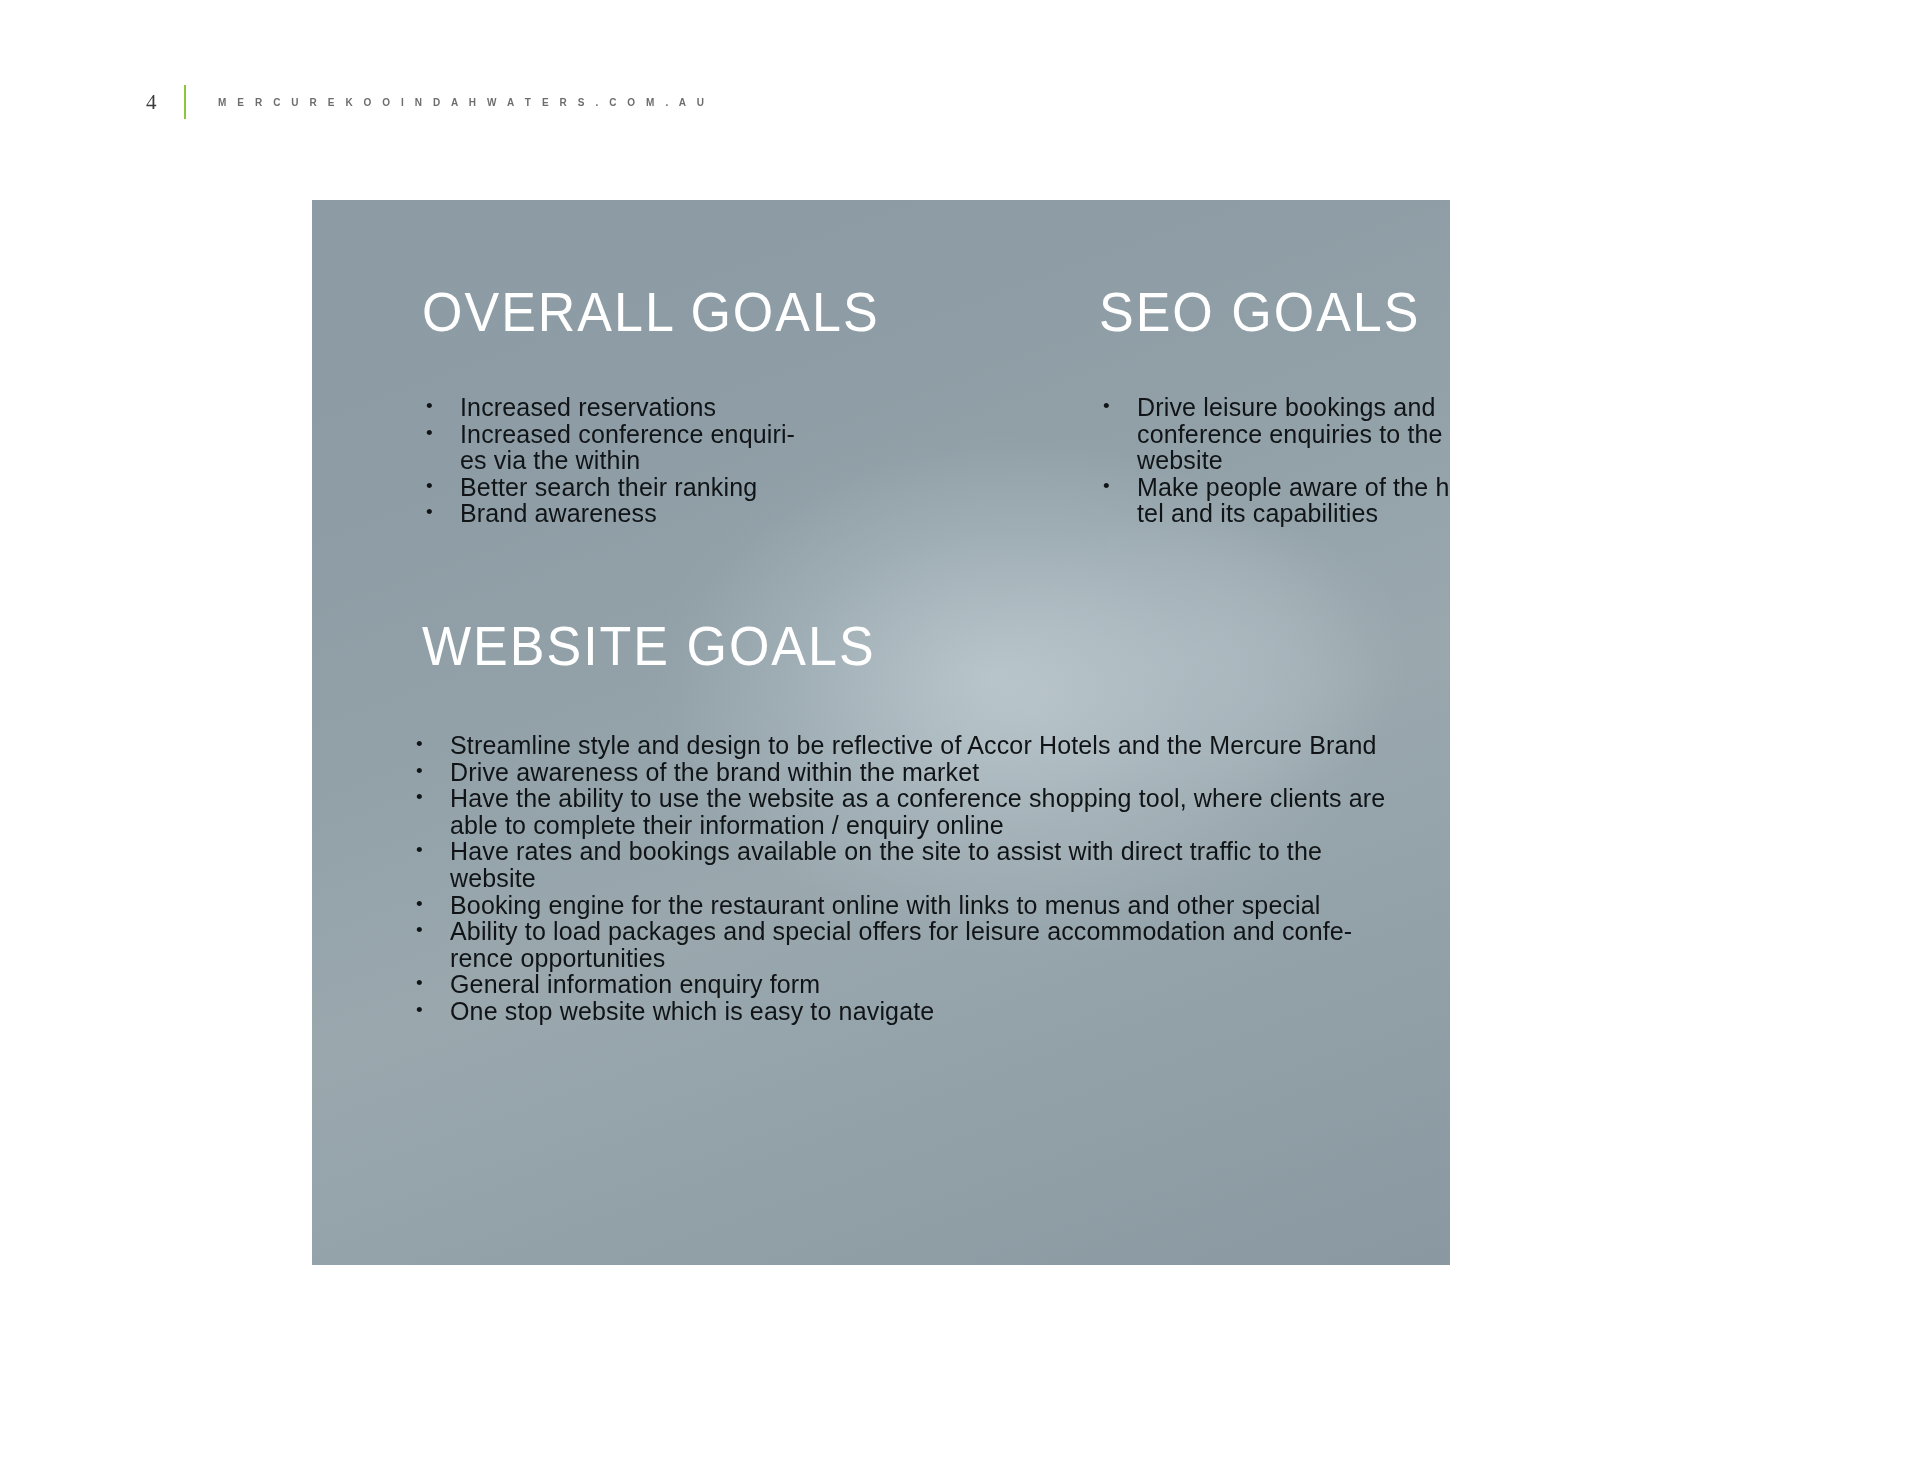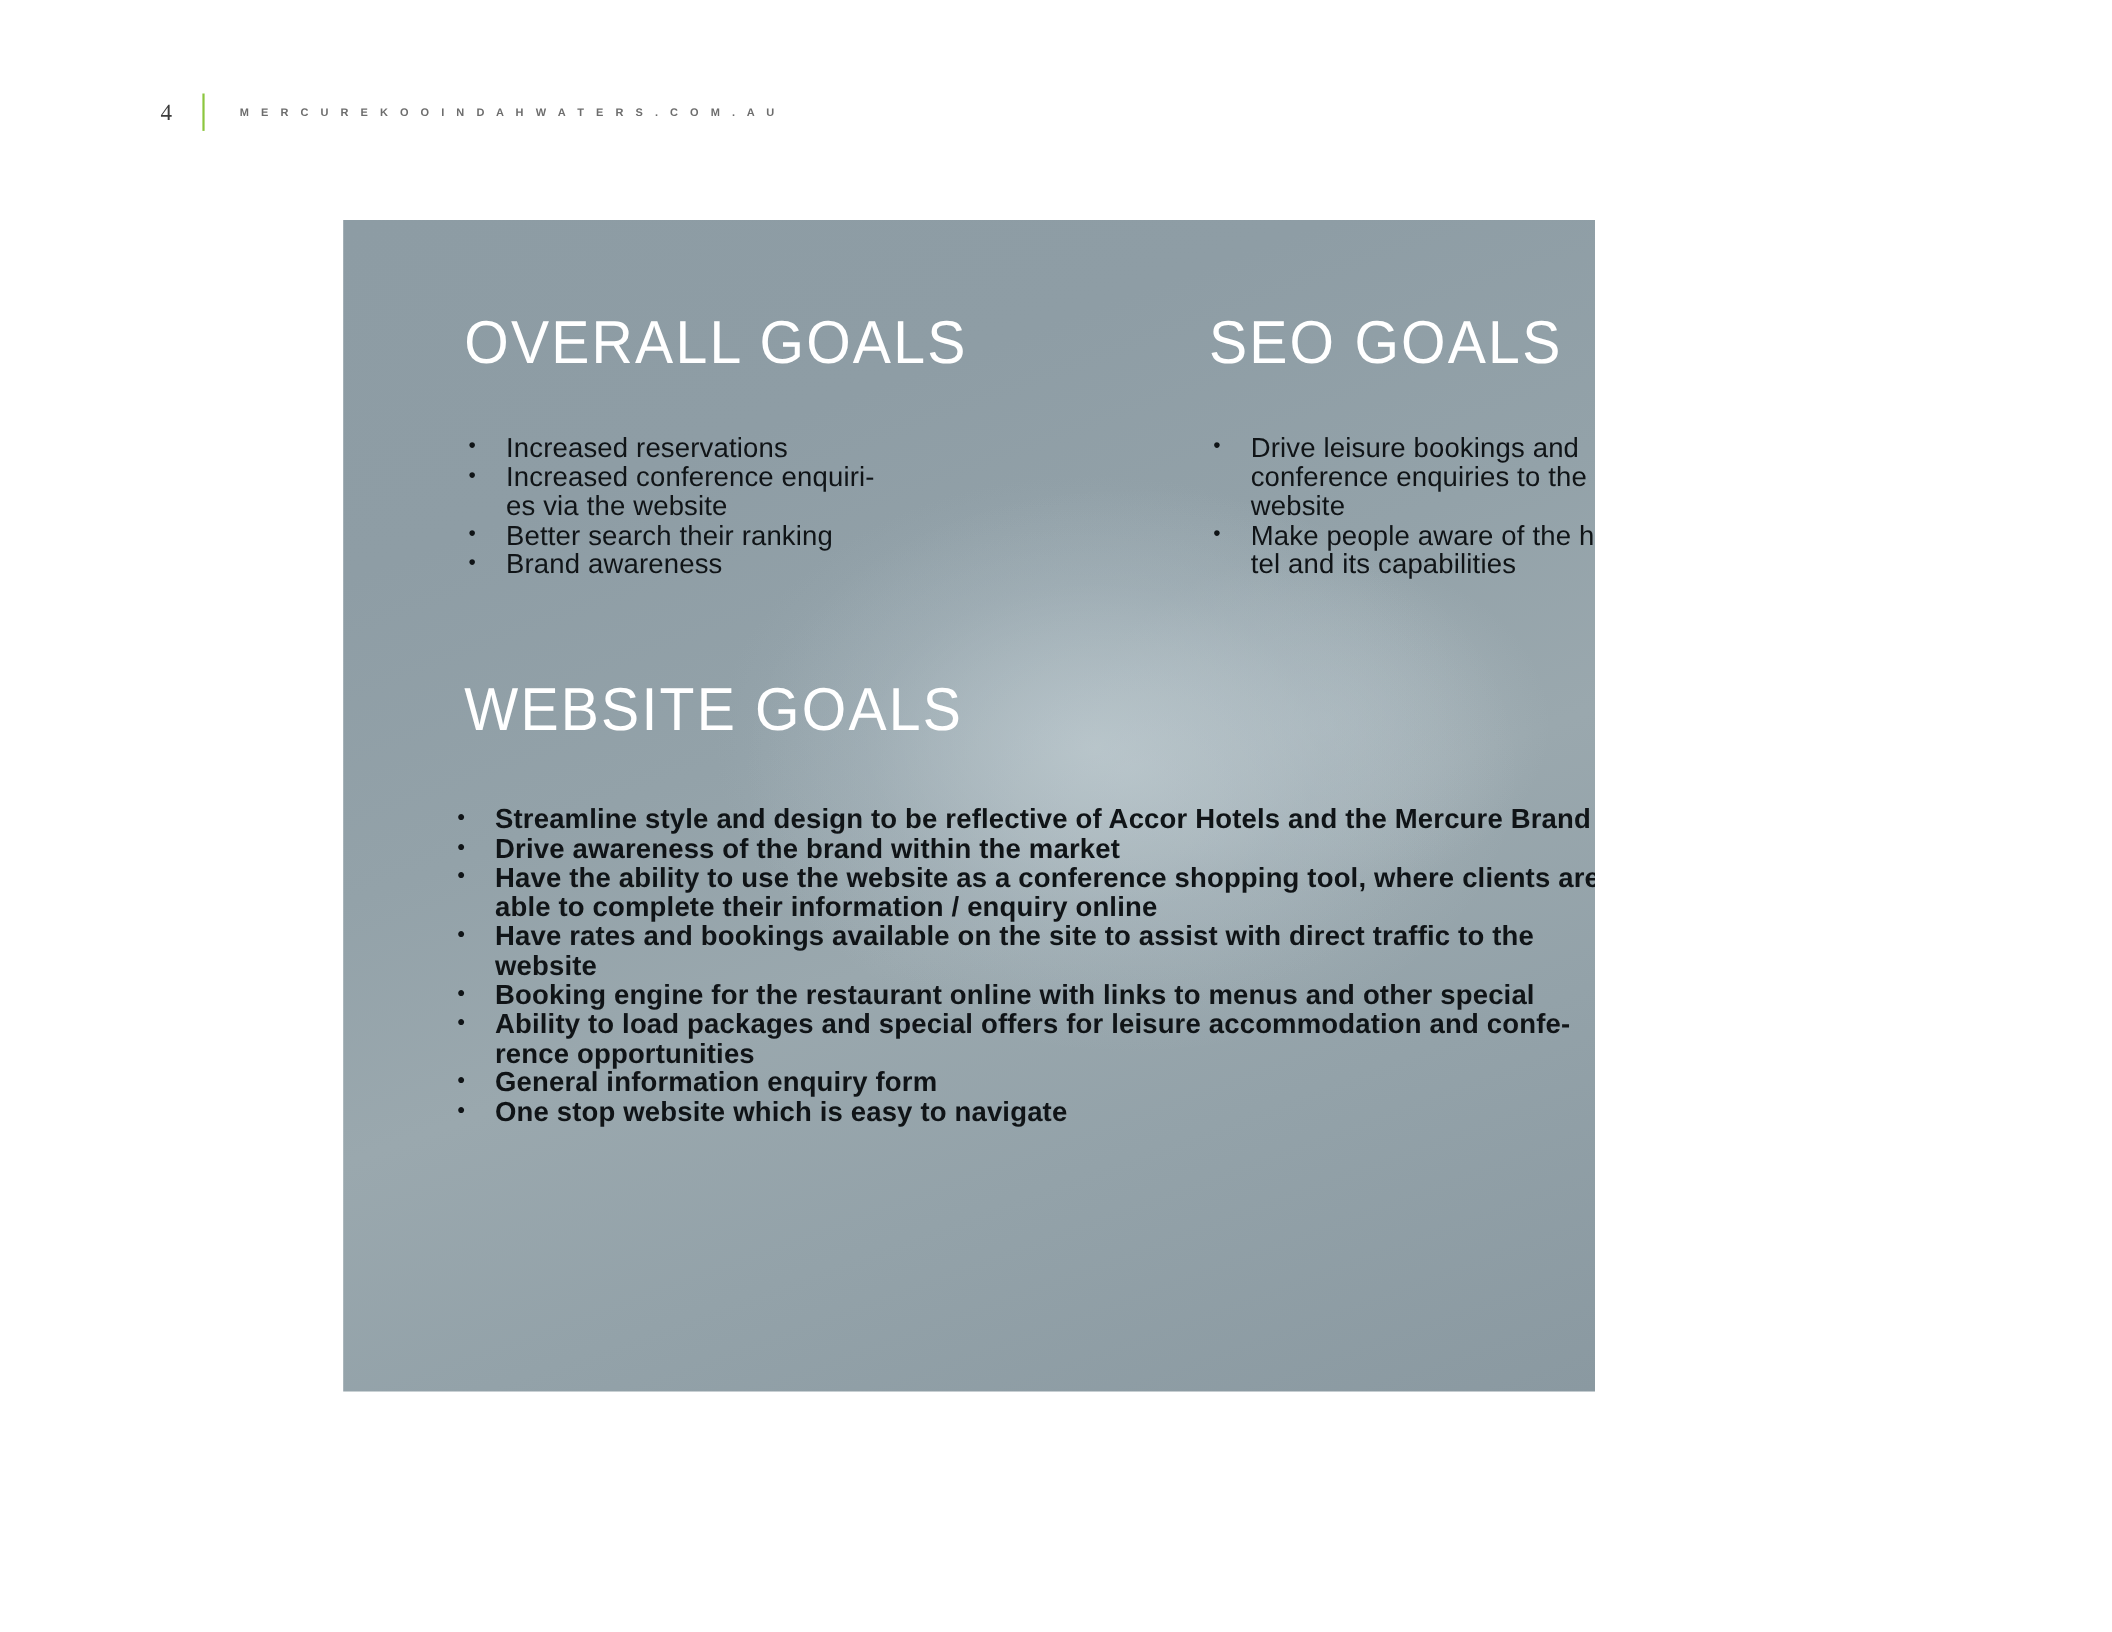--- a/index.html
+++ b/index.html
@@ -121,21 +121,21 @@
     left: 4px;
     top: -1px;
     font-size: 19px;
     line-height: 26.6px;
     color: #101417;
   }
   .bullet-list li .line { display: block; white-space: pre; }
 
   #list-overall { left: 110px; top: 194px; width: 470px; }
   #list-seo     { left: 787px; top: 194px; width: 400px; }
-  #list-website { left: 100px; top: 532px; width: 1020px; font-weight: bold; }
+  #list-website { left: 100px; top: 532px; width: 1020px; }
 </style>
 </head>
 <body>
 
 <div class="page-header">
   <div class="page-number">4</div>
   <div class="header-rule"></div>
   <div class="header-url">M E R C U R E K O O I N D A H W A T E R S . C O M . A U</div>
 </div>
 
@@ -147,21 +147,21 @@
   <div class="goal-heading" id="heading-seo">SEO GOALS</div>
 
   <div class="goal-heading" id="heading-website">WEBSITE GOALS</div>
 
   <ul class="bullet-list" id="list-overall">
       <li>
         <span class="line">Increased reservations</span>
       </li>
       <li>
         <span class="line">Increased conference enquiri-</span>
-        <span class="line">es via the website</span>
+        <span class="line">es via the within</span>
       </li>
       <li>
         <span class="line">Better search their ranking</span>
       </li>
       <li>
         <span class="line">Brand awareness</span>
       </li>
     </ul>
 
   <ul class="bullet-list" id="list-seo">

